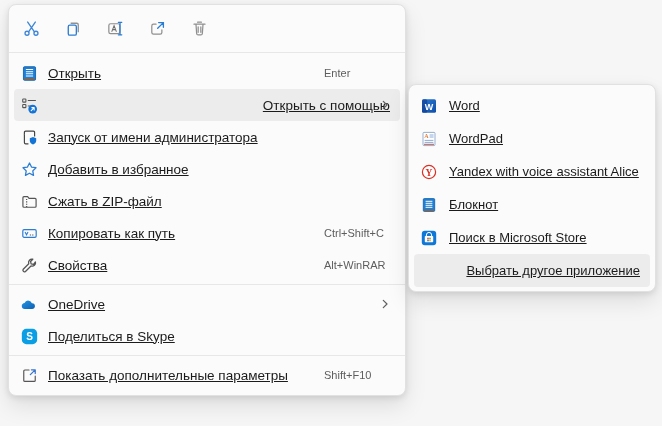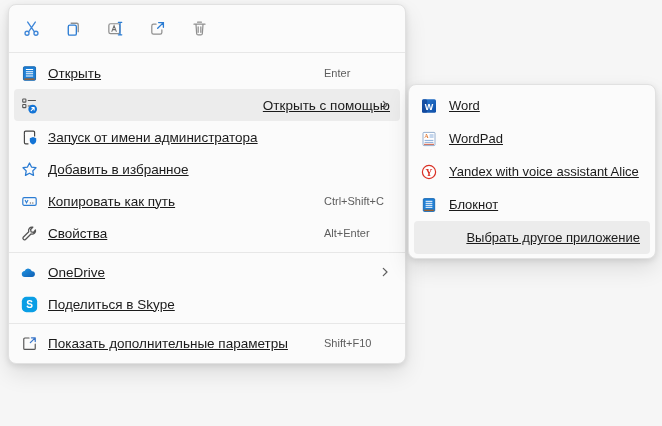--- a/index.html
+++ b/index.html
@@ -126,20 +126,29 @@
 
     <div class="item">
       <span class="ic">
           <svg viewBox="0 0 16 16" fill="none" stroke="#2b7cd3" stroke-width="1.2" stroke-linejoin="round">
         <path d="M8 1.9l1.9 3.8 4.2.6-3 3 .7 4.2L8 11.5l-3.8 2 .7-4.2-3-3 4.2-.6z"></path>
       </svg>
         </span>
       <span class="lbl">Добавить в избранное</span>
     </div>
 
+    <div class="item">
+      <span class="ic">
+          <svg viewBox="0 0 16 16" fill="none" stroke="#555" stroke-width="1.1">
+        <path d="M1.8 4.4v8a1 1 0 001 1h10.4a1 1 0 001-1V6a1 1 0 00-1-1H7.6L6.2 3.4H2.8a1 1 0 00-1 1z"></path>
+        <path d="M5.3 5.6v1.1M5.3 7.8v1.1M5.3 10v1.1M5.3 12.2v1" stroke-width="1.2"></path>
+      </svg>
+        </span>
+      <span class="lbl">Сжать в ZIP-файл</span>
+    </div>
 
     <div class="item">
       <span class="ic">
           <svg viewBox="0 0 16 16" fill="none">
         <rect x="1.7" y="4.4" width="12.6" height="7.2" rx="1.2" stroke="#2b7cd3" stroke-width="1.1"></rect>
         <path d="M3.8 6.6l1.4 2.6 1.4-2.6" stroke="#2b7cd3" stroke-width="1"></path>
         <circle cx="8.9" cy="9.4" r="0.7" fill="#7a7a7a"></circle>
             <circle cx="11.1" cy="9.4" r="0.7" fill="#7a7a7a"></circle>
       </svg>
         </span>
@@ -147,21 +156,21 @@
       <span class="shortcut">Ctrl+Shift+C</span>
     </div>
 
     <div class="item">
       <span class="ic">
           <svg viewBox="0 0 16 16" fill="none" stroke="#555" stroke-width="1.2" stroke-linecap="round" stroke-linejoin="round">
         <path d="M13.6 4.6a3.2 3.2 0 01-4.2 3.8l-5.2 5.2a1.5 1.5 0 01-2.1-2.1l5.2-5.2a3.2 3.2 0 013.8-4.2L9 4.2l.5 2.3 2.3.5z"></path>
       </svg>
         </span>
       <span class="lbl">Свойства</span>
-      <span class="shortcut">Alt+Enter</span>
+      <span class="shortcut">Alt+WinRAR</span>
     </div>
 
     <div class="sep mid"></div>
 
     <div class="item">
       <span class="ic">
           <svg viewBox="0 0 20 14">
         <defs>
               <linearGradient id="od" x1="0" y1="0" x2="1" y2="1">
                 <stop offset="0" stop-color="#2196e3"></stop>
@@ -250,20 +259,34 @@
       <span class="ic">
           <svg viewBox="0 0 16 16">
         <rect x="2.3" y="1.6" width="11.4" height="12.8" rx="1" fill="#1e7fd6" stroke="#0d5da8" stroke-width="0.8"></rect>
         <rect x="3.2" y="12.6" width="9.6" height="1.4" fill="#9a5f2e"></rect>
         <path d="M4.6 4.3h6.8M4.6 6.3h6.8M4.6 8.3h6.8M4.6 10.3h6.8" stroke="#fff" stroke-width="1"></path>
       </svg>
         </span>
       <span class="lbl">Блокнот</span>
     </div>
 
+    <div class="item">
+      <span class="ic">
+          <svg viewBox="0 0 16 16">
+        <rect x="0.8" y="0.8" width="14.4" height="14.4" rx="3" fill="#0f78d7"></rect>
+        <path d="M5.4 6V5a2.6 2.6 0 015.2 0v1" stroke="#ffffff" stroke-width="1" fill="none"></path>
+        <rect x="3.8" y="6" width="8.4" height="6.2" rx="0.8" fill="#ffffff"></rect>
+        <rect x="6.2" y="7.7" width="1.6" height="1.6" fill="#e8453c"></rect>
+        <rect x="8.2" y="7.7" width="1.6" height="1.6" fill="#57ae46"></rect>
+        <rect x="6.2" y="9.7" width="1.6" height="1.6" fill="#2f7cd6"></rect>
+        <rect x="8.2" y="9.7" width="1.6" height="1.6" fill="#f5b01e"></rect>
+      </svg>
+        </span>
+      <span class="lbl">Поиск в Microsoft Store</span>
+    </div>
 
     <div class="item hl">
       <span class="ic"></span>
       <span class="lbl">Выбрать другое приложение</span>
     </div>
 
   </div>
 </div>
 
 </body></html>

